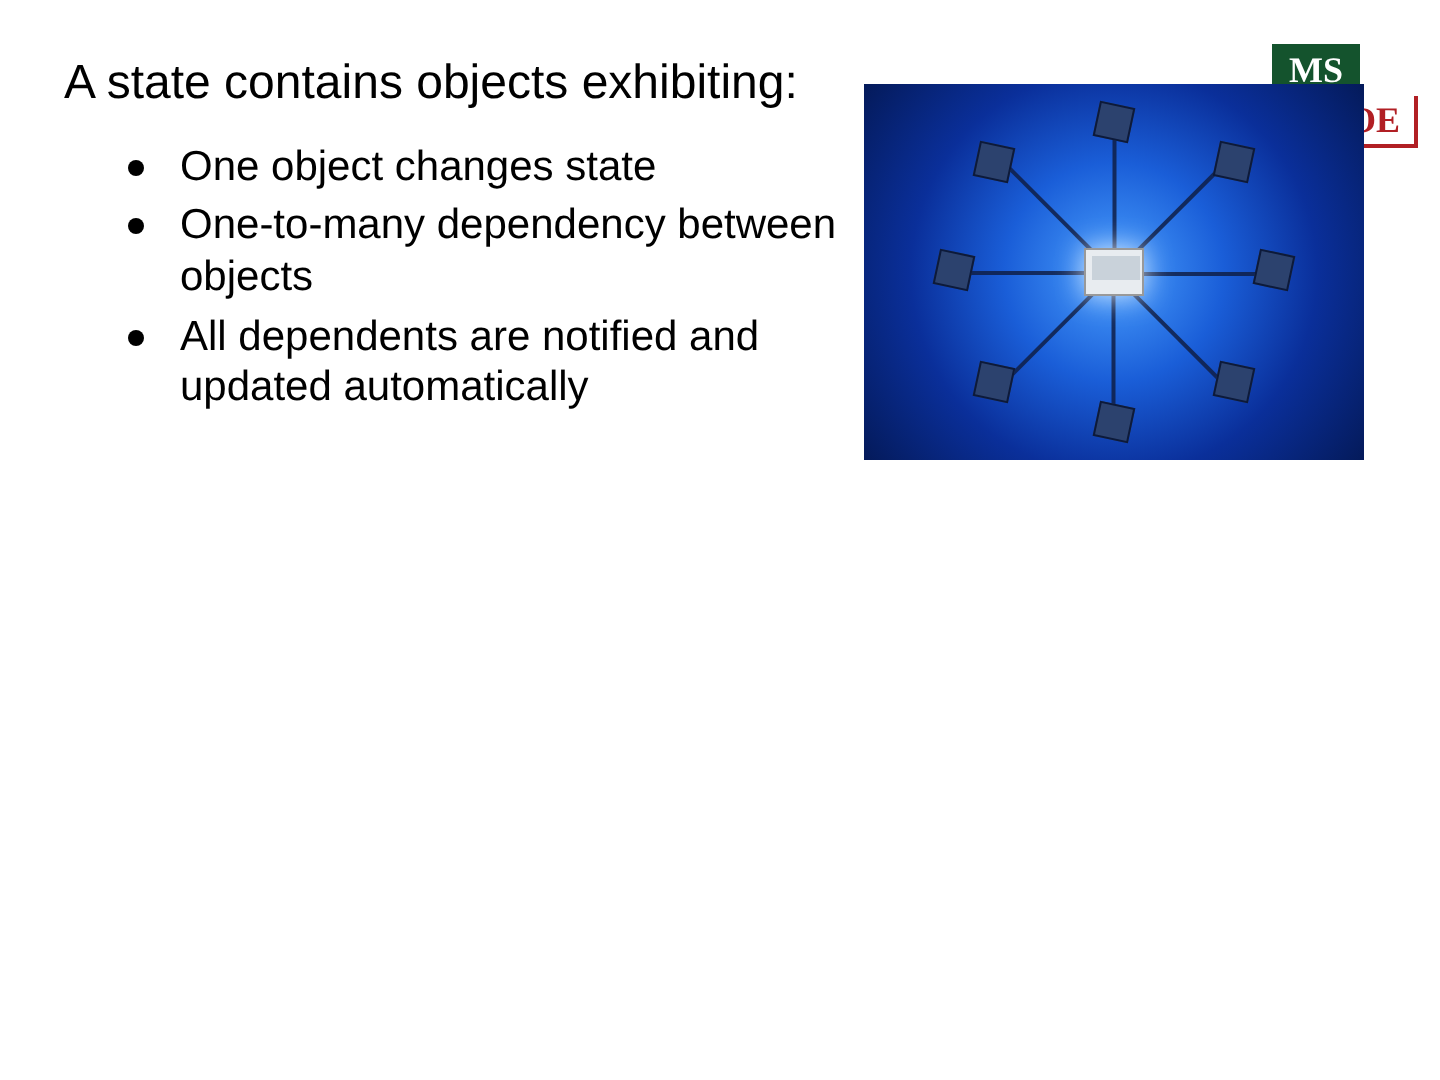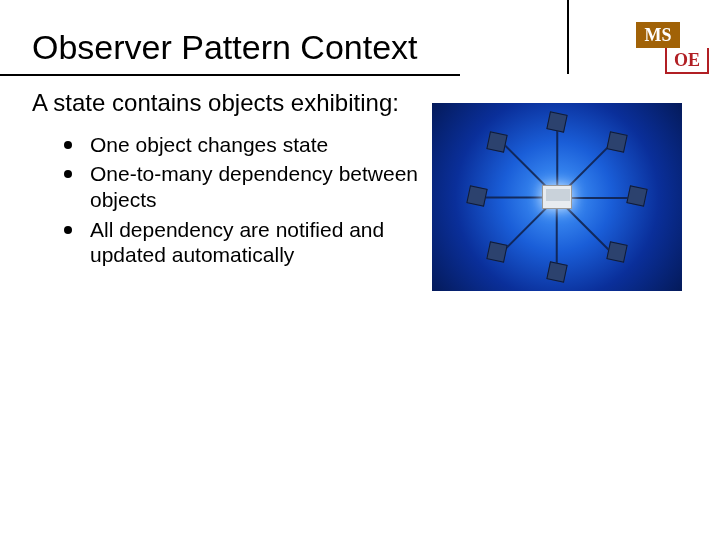--- a/index.html
+++ b/index.html
@@ -44,21 +44,21 @@
     position: absolute;
     right: 34px;
     top: 22px;
     width: 56px;
     height: 56px;
   }
   .logo-top {
     position: absolute;
     top: 0; left: 6px;
     width: 44px; height: 26px;
-    background: #a16207;
+    background: #14532d;
     color: #fff;
     font-weight: bold;
     font-size: 18px;
     text-align: center;
     line-height: 26px;
     font-family: Georgia, serif;
   }
   .logo-bot {
     position: absolute;
     top: 26px; left: 6px;
@@ -154,33 +154,28 @@
 </head>
 <body>
 
 <div class="slide">
 
   <div class="logo">
     <div class="logo-top">MS</div>
     <div class="logo-bot">OE</div>
   </div>
 
-  <div class="title-row">
-    <div class="title">Observer Pattern Context</div>
-    <div class="title-underline"></div>
-    <div class="title-vline"></div>
-  </div>
 
   <div class="content">
     <div class="text-col">
       <div class="intro">A state contains objects exhibiting:</div>
       <ul class="bullets">
         <li>One object changes state</li>
         <li>One-to-many dependency between objects</li>
-        <li>All dependency are notified and updated automatically</li>
+        <li>All dependents are notified and updated automatically</li>
       </ul>
     </div>
     <div class="image-col">
       <div class="diagram">
         <div class="spoke" style="transform: rotate(0deg);"></div>
         <div class="spoke" style="transform: rotate(45deg);"></div>
         <div class="spoke" style="transform: rotate(90deg);"></div>
         <div class="spoke" style="transform: rotate(135deg);"></div>
         <div class="spoke" style="transform: rotate(180deg);"></div>
         <div class="spoke" style="transform: rotate(225deg);"></div>

